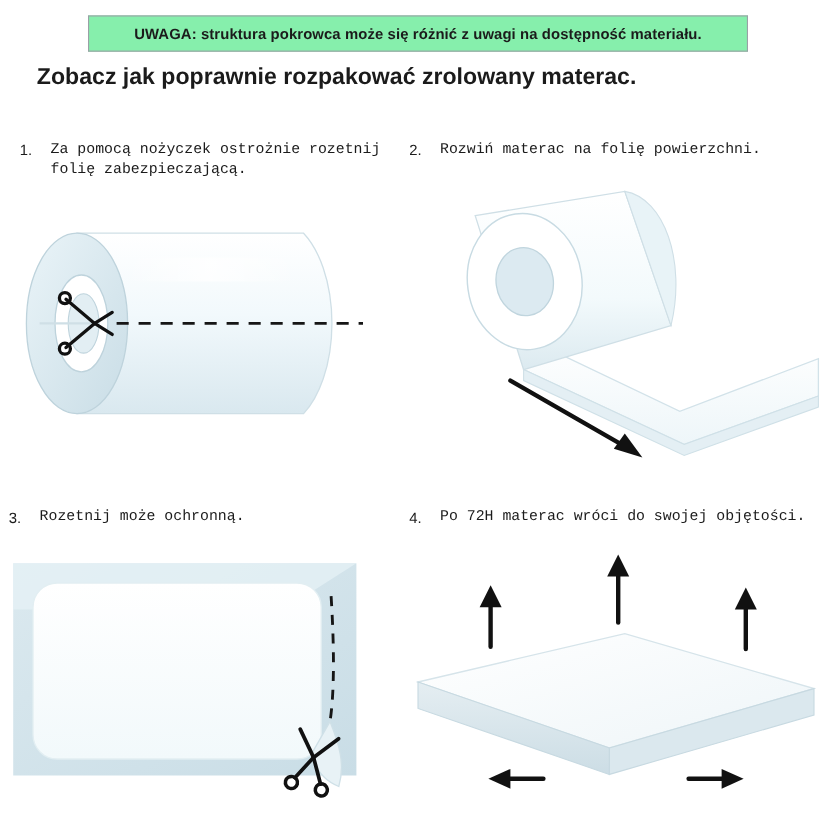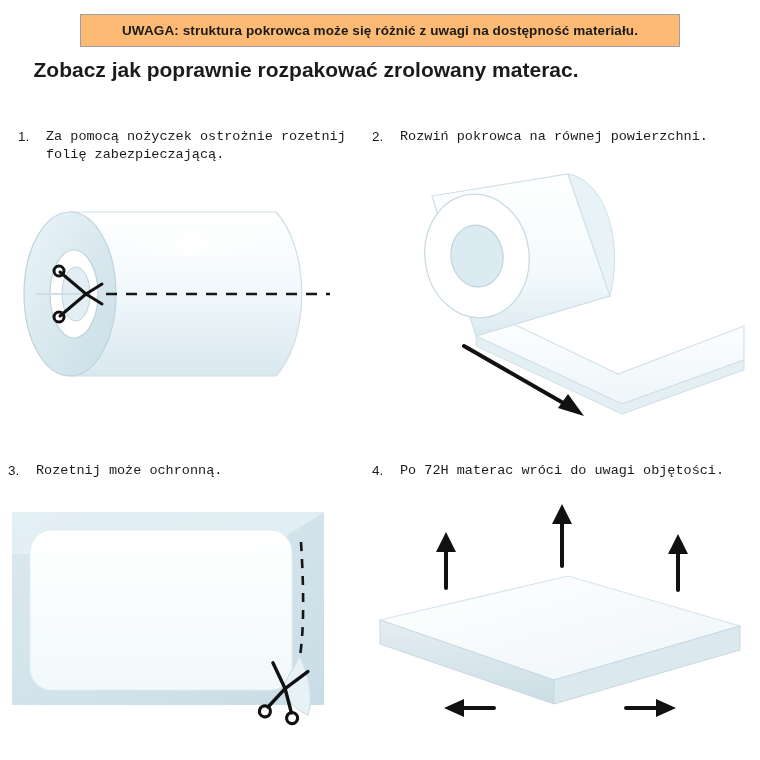--- a/index.html
+++ b/index.html
@@ -10,21 +10,21 @@
     color:#1b1b1b;
     position:relative;
     overflow:hidden;
   }
   .notice{
     position:absolute;
     left:80px; top:14px;
     width:600px;
     box-sizing:border-box;
     border:1px solid #9aa0a6;
-    background:#fdba74;
+    background:#86efac;
     text-align:center;
     padding:8px 10px;
     font-size:13.5px;
     font-weight:bold;
     letter-spacing:.1px;
   }
   .main-title{
     position:absolute;
     left:0; top:58px;
     width:612px;
@@ -112,21 +112,21 @@
         <circle cx="3" cy="1" r="5" fill="none" stroke="#111" stroke-width="3"></circle>
         <circle cx="3" cy="47" r="5" fill="none" stroke="#111" stroke-width="3"></circle>
       </g>
     </svg>
   </div>
 </div>
 
 <div class="step" id="step2">
   <div class="step-head">
     <span class="step-num">2.</span>
-    <span class="step-text">Rozwiń pokrowca na równej powierzchni.</span>
+    <span class="step-text">Rozwiń materac na folię powierzchni.</span>
   </div>
   <div class="art">
     <svg width="380" height="300" viewBox="0 0 380 300">
       <defs>
         <linearGradient id="roll2" x1="0" y1="0" x2="0" y2="1">
           <stop offset="0%" stop-color="#ffffff"></stop>
           <stop offset="60%" stop-color="#f3fafc"></stop>
           <stop offset="100%" stop-color="#dceaf0"></stop>
         </linearGradient>
         <linearGradient id="sheet2" x1="0" y1="0" x2="0" y2="1">
@@ -192,21 +192,21 @@
         <circle cx="36" cy="53" r="5.5" fill="none" stroke="#111" stroke-width="3.2"></circle>
         <circle cx="8" cy="53" r="5.5" fill="none" stroke="#111" stroke-width="3.2"></circle>
       </g>
     </svg>
   </div>
 </div>
 
 <div class="step" id="step4">
   <div class="step-head">
     <span class="step-num">4.</span>
-    <span class="step-text">Po 72H materac wróci do uwagi objętości.</span>
+    <span class="step-text">Po 72H materac wróci do swojej objętości.</span>
   </div>
   <div class="art">
     <svg width="370" height="260" viewBox="0 0 370 260">
       <defs>
         <linearGradient id="top4" x1="0" y1="0" x2="1" y2="1">
           <stop offset="0%" stop-color="#ffffff"></stop>
           <stop offset="100%" stop-color="#eef5f8"></stop>
         </linearGradient>
         <linearGradient id="side4" x1="0" y1="0" x2="0" y2="1">
           <stop offset="0%" stop-color="#e5eef2"></stop>

